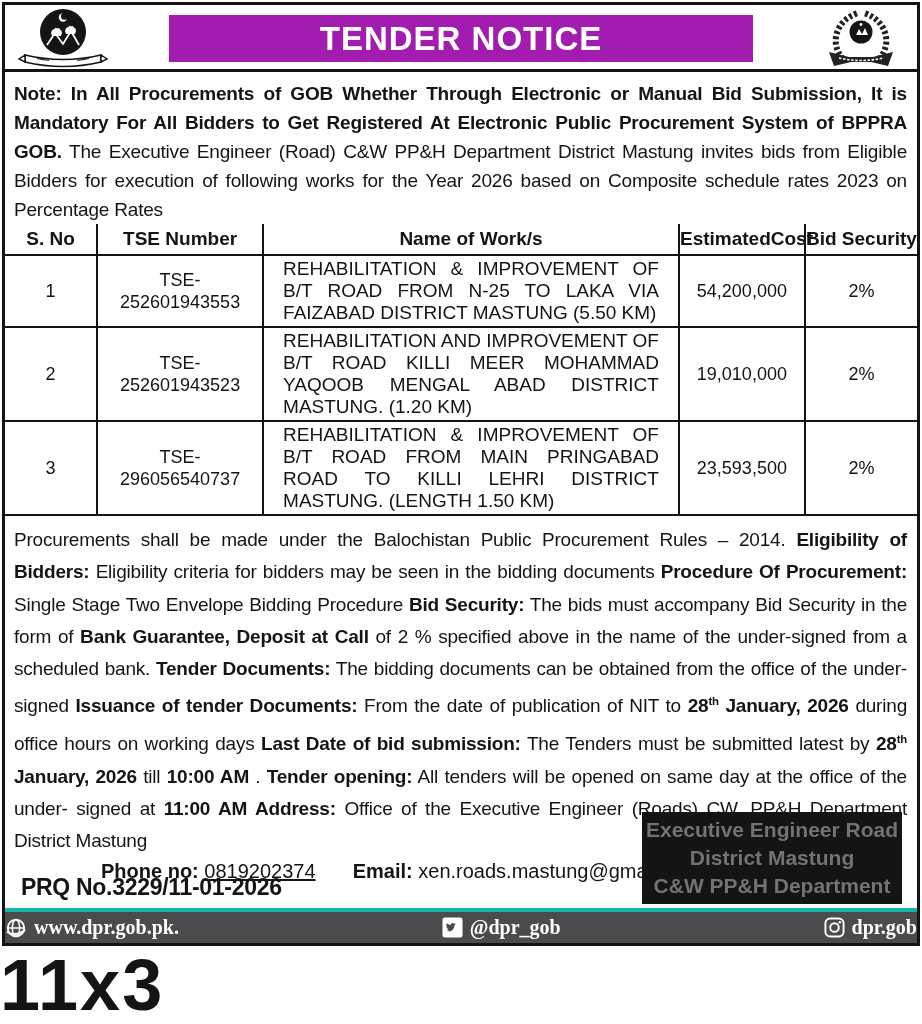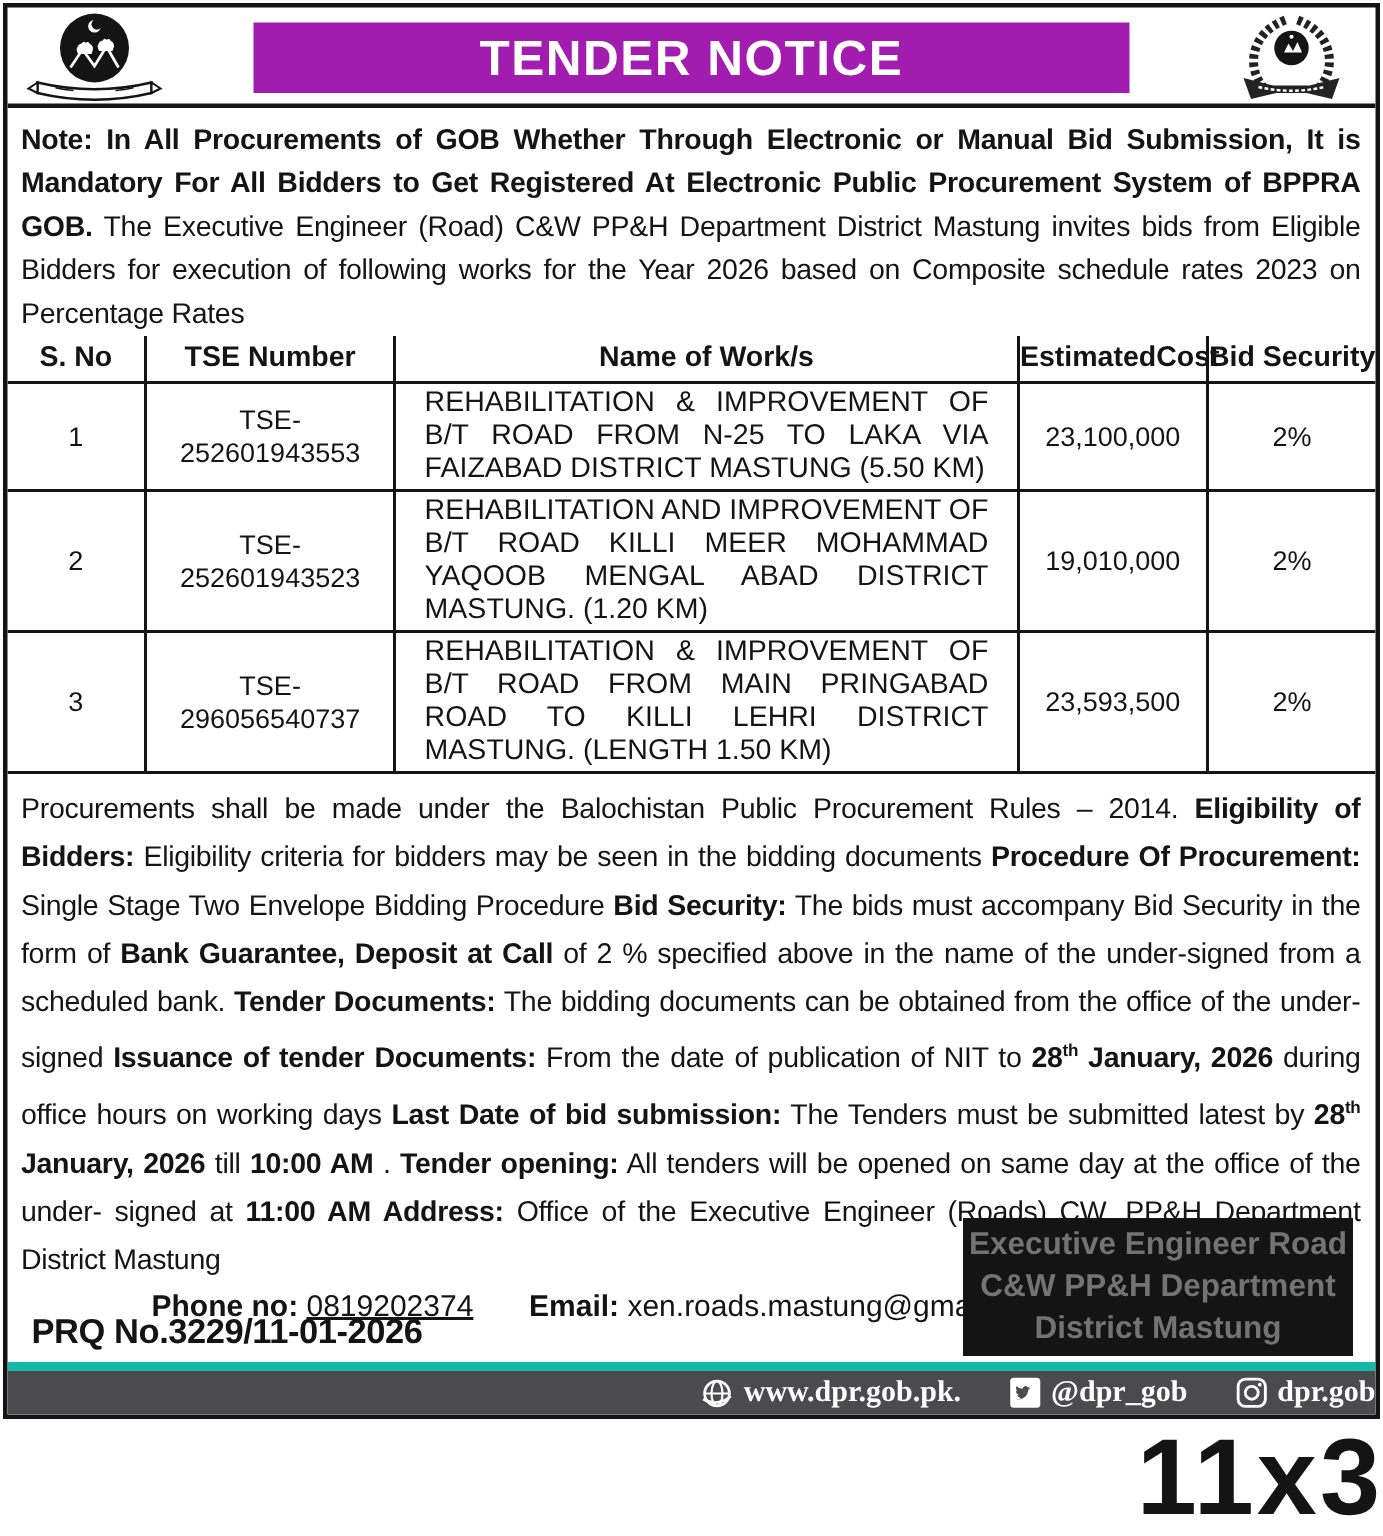--- a/index.html
+++ b/index.html
@@ -112,35 +112,35 @@
     font-weight: bold;
     font-size: 23px;
     letter-spacing: -0.3px;
   }
   
   .footer-bar {
     position: absolute;
     left: 0; right: 0; bottom: 0;
     height: 35px;
     background: #4b4b4d;
-    border-top: 6px solid #14b8a6;
+    border-top: 4px solid #14b8a6;
     display: flex;
     align-items: center;
-    justify-content: flex-end;
-    gap: 32px;
+    justify-content: space-between;
+    gap: 17px;
     color: #fff;
     font-family: "Liberation Serif", serif;
     font-weight: bold;
     font-size: 20px;
   }
   .footer-item { display: flex; align-items: center; gap: 7px; }
   .footer-item svg { display: block; }
   
   .size-tag {
-    text-align: right;
+    text-align: left;
     font-size: 72px;
     font-weight: bold;
     letter-spacing: 2px;
     line-height: 74px;
     margin-top: 0;
   }
 </style>
 </head>
 <body>
 
@@ -192,21 +192,21 @@
       <th>EstimatedCost</th>
       <th>Bid Security</th>
     </tr>
     <tr>
       <td>1</td>
       <td class="tse">
         <span>TSE-</span>
         <span>252601943553</span>
       </td>
       <td class="work">REHABILITATION &amp; IMPROVEMENT OF B/T ROAD FROM N-25 TO LAKA VIA FAIZABAD DISTRICT MASTUNG (5.50 KM)</td>
-      <td>23,100,000</td>
+      <td>54,200,000</td>
       <td>2%</td>
     </tr>
     <tr>
       <td>2</td>
       <td class="tse">
         <span>TSE-</span>
         <span>252601943523</span>
       </td>
       <td class="work">REHABILITATION AND IMPROVEMENT OF B/T ROAD KILLI MEER MOHAMMAD YAQOOB MENGAL ABAD DISTRICT MASTUNG. (1.20 KM)</td>
       <td>19,010,000</td>
@@ -230,22 +230,22 @@
   <p class="contact">
     <span class="lbl">Phone no:</span>
     <span class="phone">0819202374</span>
     <span class="gap"></span>
     <span class="lbl">Email:</span>
     <span>xen.roads.mastung@gmail.com</span>
   </p>
 
   <div class="sig-box">
     <div>Executive Engineer Road</div>
+    <div>District Mastung</div>
     <div>C&amp;W PP&amp;H Department</div>
-    <div>District Mastung</div>
   </div>
 
   <div class="prq">PRQ No.3229/11-01-2026</div>
 
   <div class="footer-bar">
     <span class="footer-item">
       <span>
         <svg width="22" height="22" viewBox="0 0 24 24">
           <circle cx="12" cy="12" r="9" fill="none" stroke="#fff" stroke-width="2"></circle>
           <ellipse cx="12" cy="12" rx="4" ry="9" fill="none" stroke="#fff" stroke-width="1.6"></ellipse>

